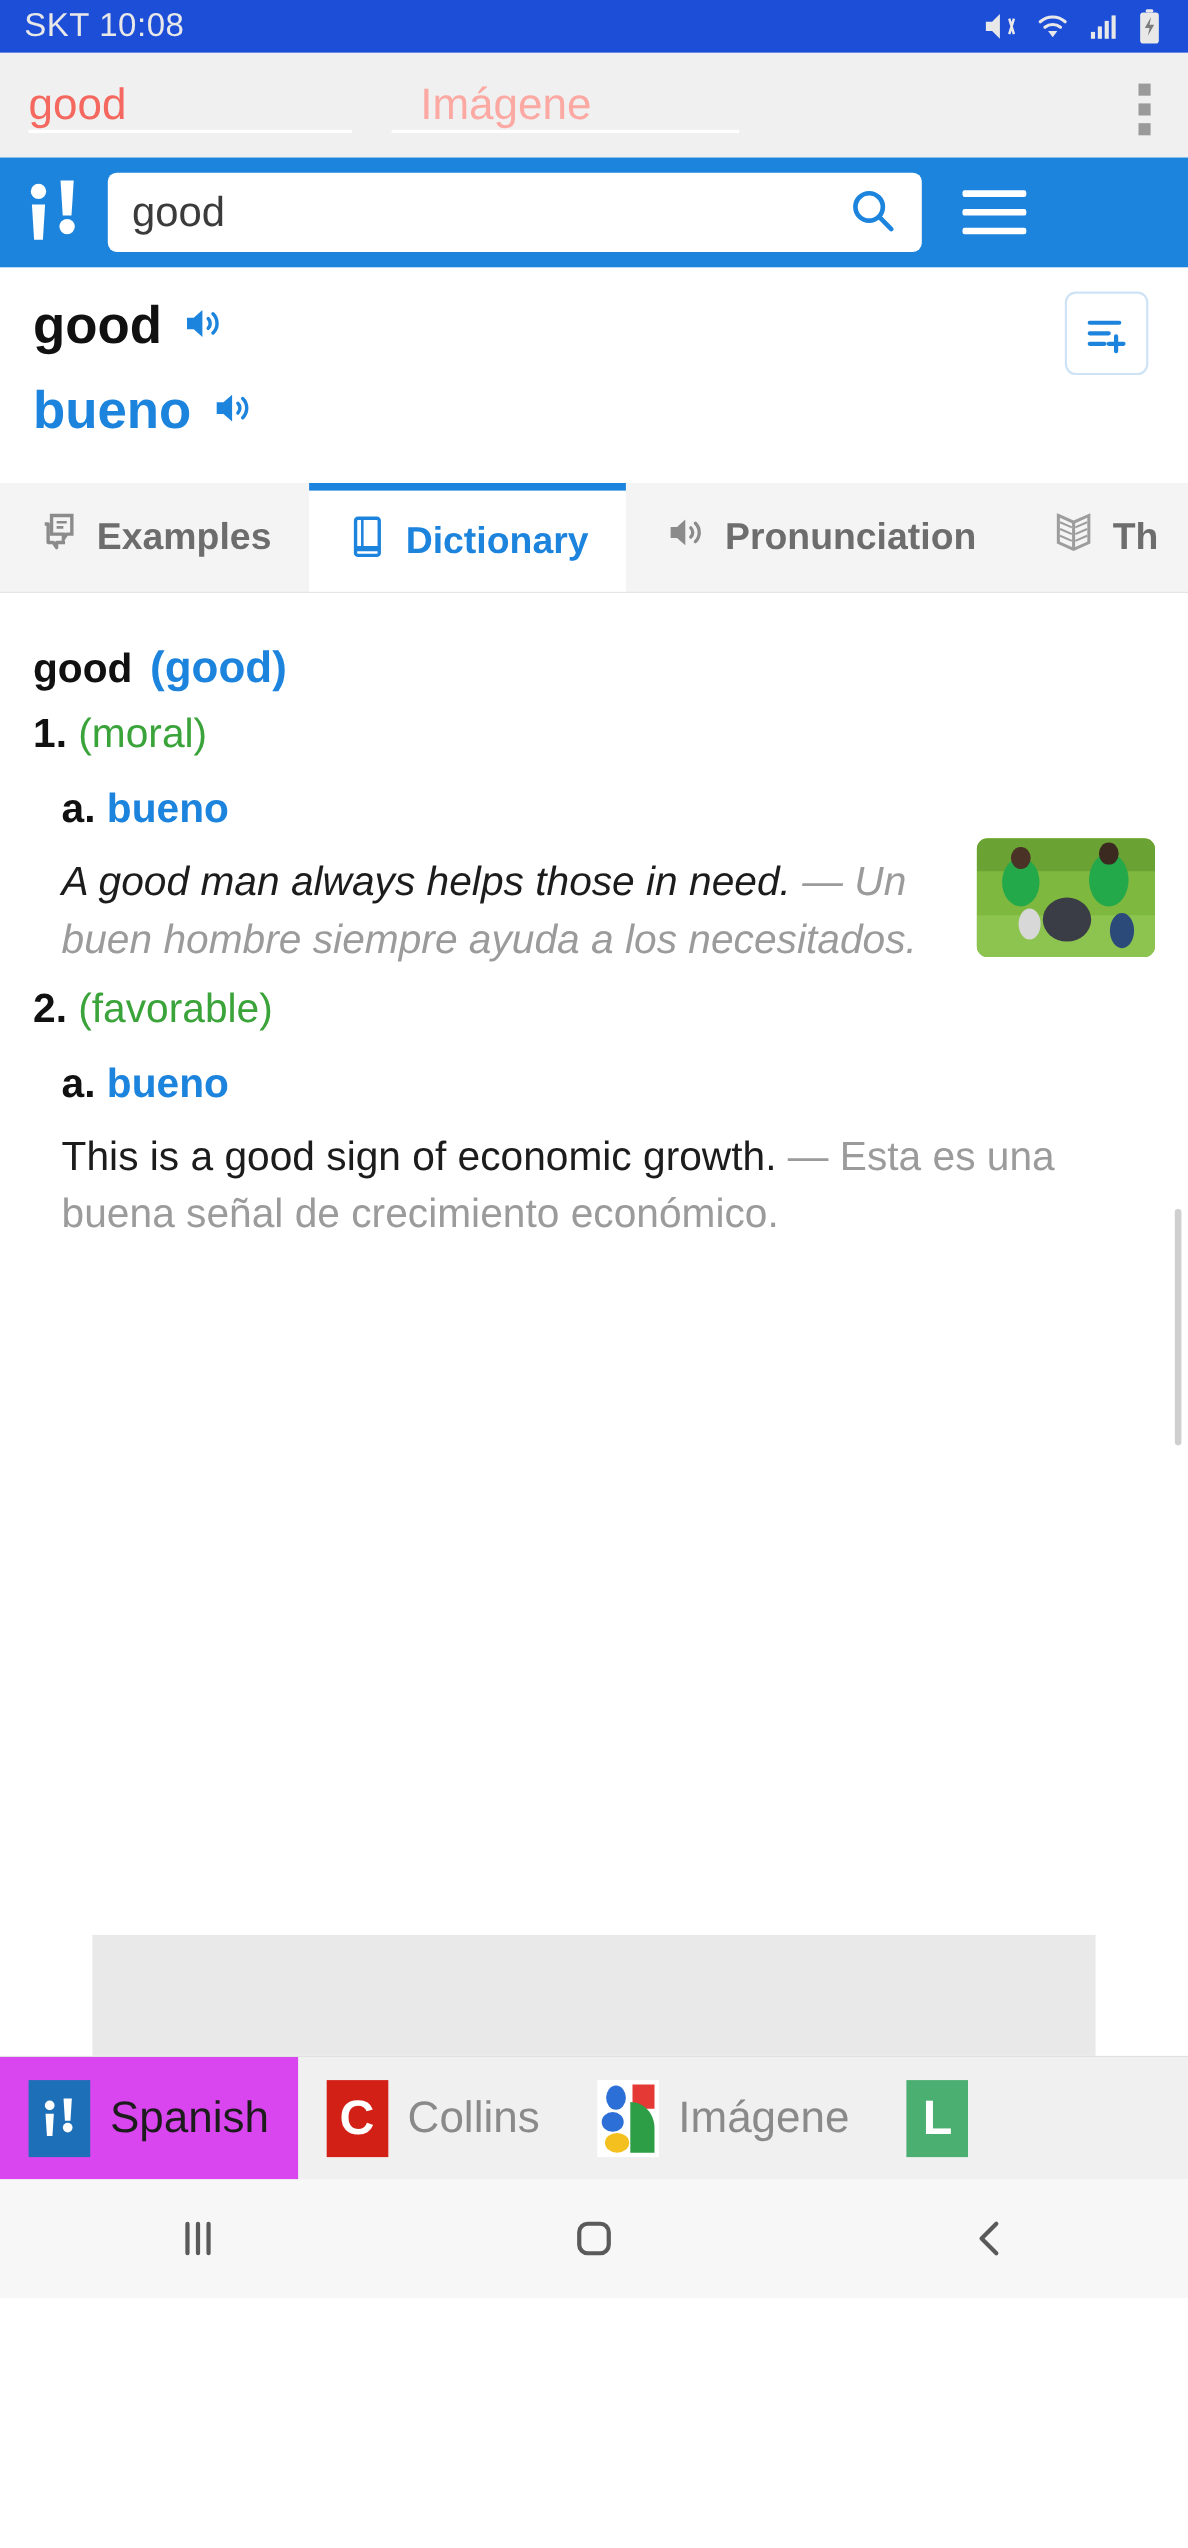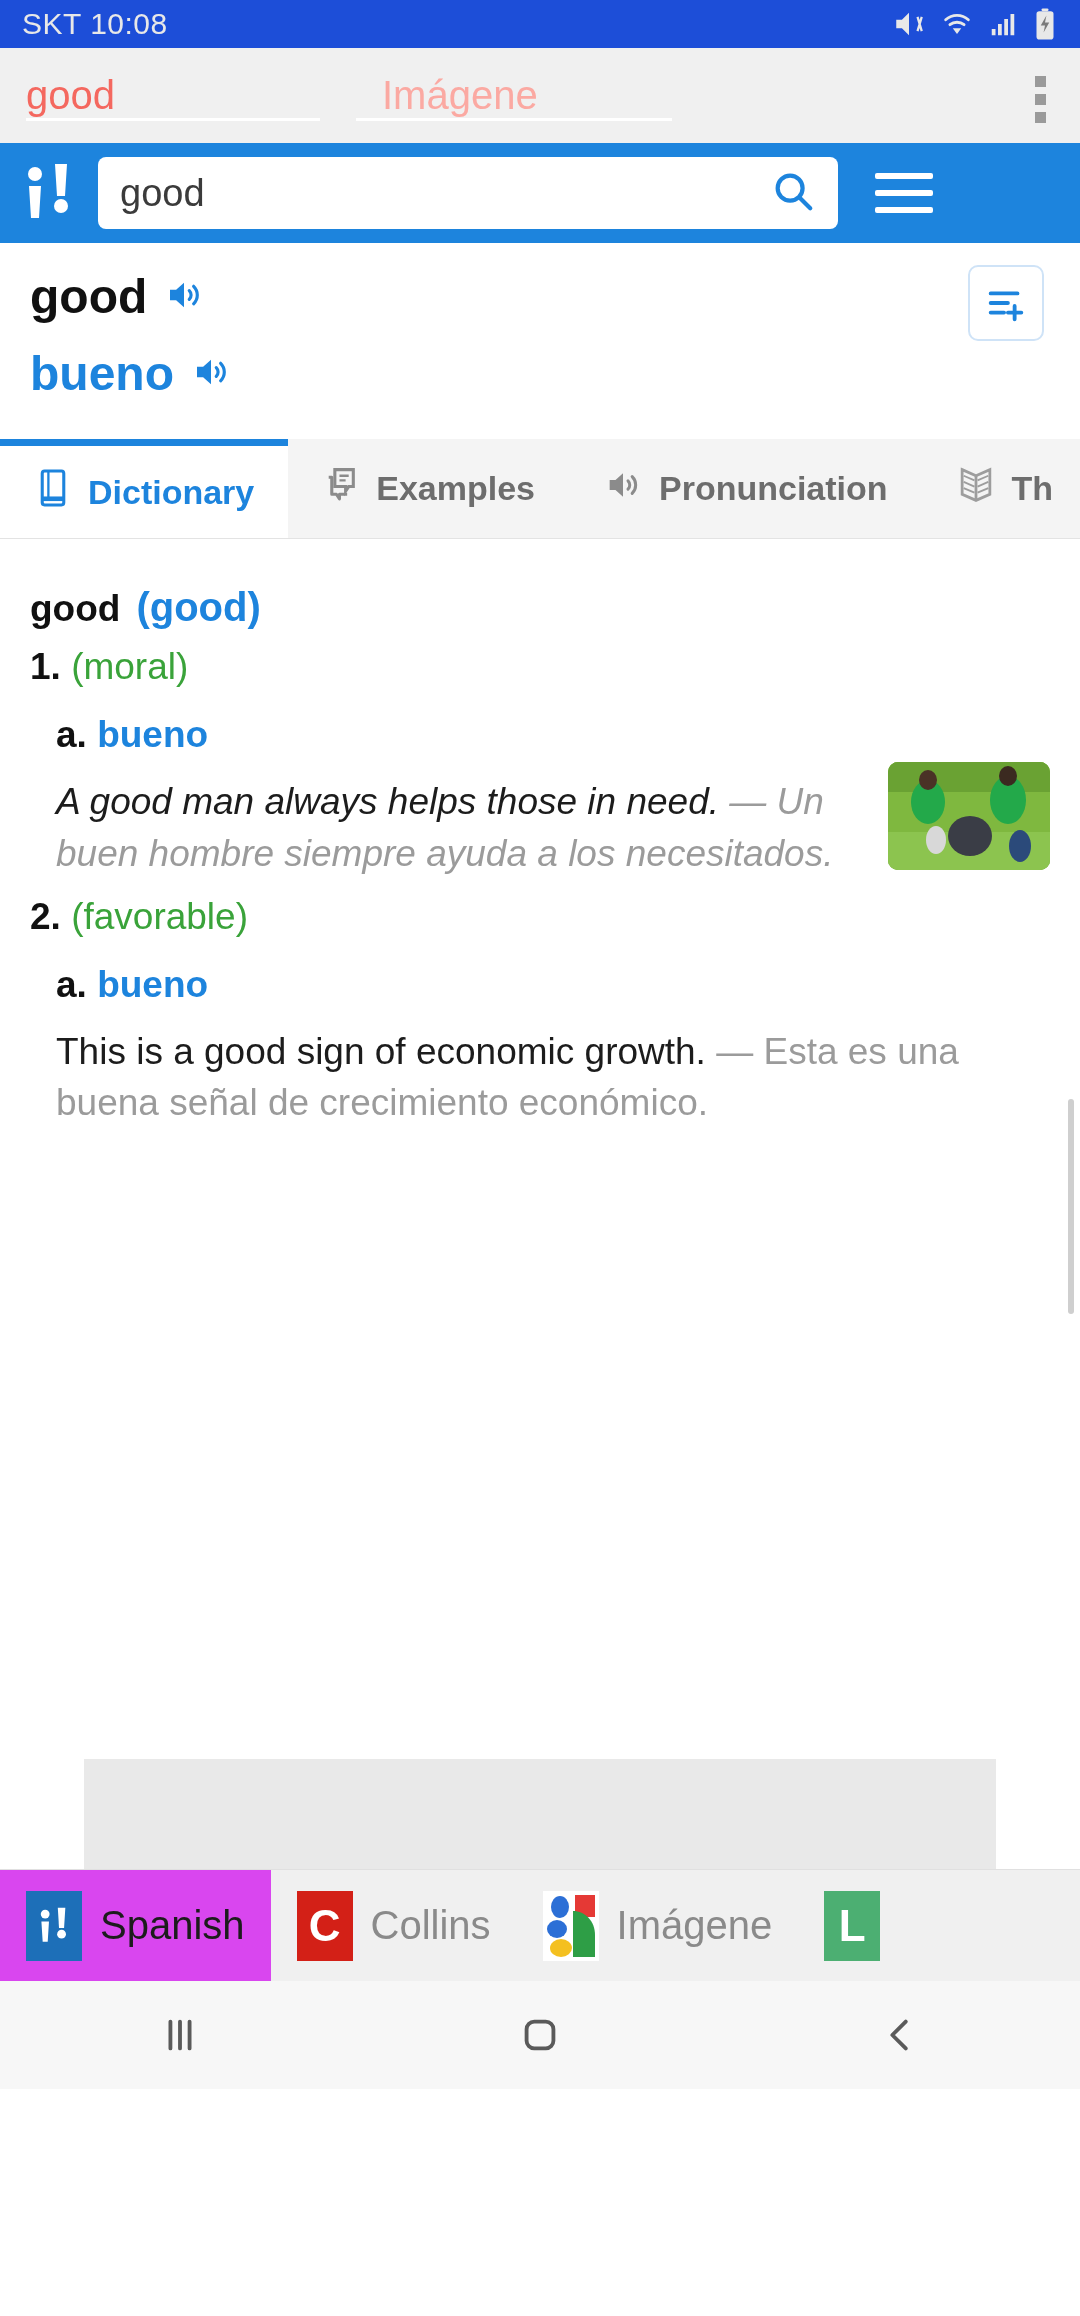--- a/index.html
+++ b/index.html
@@ -262,39 +262,39 @@
   </div>
   <div class="addlist">
     <svg width="46" height="46" viewBox="0 0 24 24" fill="none" stroke="#1d84dd" stroke-width="2" stroke-linecap="round">
       <path d="M4 7h14M4 12h9M4 17h7"></path>
       <path d="M16.5 13.5v7M13 17h7"></path>
     </svg>
   </div>
 </div>
 
 <div class="sectiontabs">
+  <div class="stab">
+    <span>
+      <svg width="38" height="40" viewBox="0 0 24 26" fill="none" stroke="#8b8b8b" stroke-width="2">
+        <path d="M8 3h12v11h-3l-2 3v-3H8V3z"></path>
+        <path d="M4 8h2v11h3l2 3v-3h5" stroke-linejoin="round"></path>
+        <path d="M11 7h6M11 10h4" stroke-width="1.6"></path>
+      </svg>
+    </span>
+    <span>Examples</span>
+  </div>
   <div class="stab active">
     <span>
       <svg width="38" height="40" viewBox="0 0 24 26" fill="none" stroke="#1d84dd" stroke-width="2">
         <rect x="5" y="2" width="14" height="22" rx="1.5"></rect>
         <path d="M9 2v18" stroke-width="1.5"></path>
         <path d="M5 20h14" stroke-width="3"></path>
       </svg>
     </span>
     <span>Dictionary</span>
-  </div>
-  <div class="stab">
-    <span>
-      <svg width="38" height="40" viewBox="0 0 24 26" fill="none" stroke="#8b8b8b" stroke-width="2">
-        <path d="M8 3h12v11h-3l-2 3v-3H8V3z"></path>
-        <path d="M4 8h2v11h3l2 3v-3h5" stroke-linejoin="round"></path>
-        <path d="M11 7h6M11 10h4" stroke-width="1.6"></path>
-      </svg>
-    </span>
-    <span>Examples</span>
   </div>
   <div class="stab">
     <span>
       <svg width="40" height="40" viewBox="0 0 24 24" fill="none" stroke="#8b8b8b" stroke-width="1.8">
         <path d="M4 9v6h3.5L12 19V5L7.5 9H4z" fill="#8b8b8b" stroke="none"></path>
         <path d="M15 9.5a3.5 3.5 0 010 5" stroke-linecap="round"></path>
         <path d="M17.5 7a7 7 0 010 10" stroke-linecap="round"></path>
       </svg>
     </span>
     <span>Pronunciation</span>

